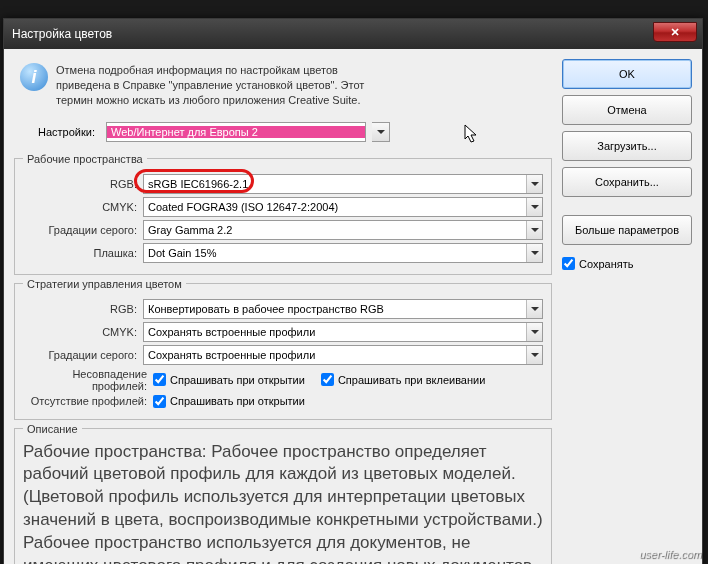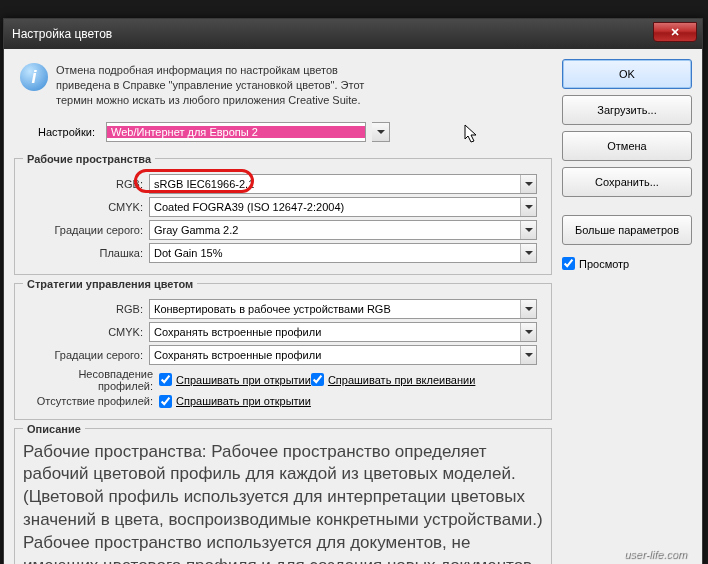--- a/index.html
+++ b/index.html
@@ -15,34 +15,34 @@
   .infotext { font-size: 11px; color: #333; line-height: 1.35; }
   .settings-row { display: flex; align-items: center; gap: 6px; margin: 4px 0 8px 24px; font-size: 11px; }
   .settings-row label { width: 62px; text-align: left; }
   .combo { display: flex; align-items: center; border: 1px solid #9a9a9a; height: 20px; background: #fff; font-size: 11px; position: relative; }
   .combo .val { flex: 1; padding: 0 4px; overflow: hidden; white-space: nowrap; }
   .combo .arrow { width: 16px; height: 100%; border-left: 1px solid #bbb; background: linear-gradient(#f8f8f8,#e0e0e0); display: flex; align-items: center; justify-content: center; }
   .combo .arrow::after { content: ""; border-left: 4px solid transparent; border-right: 4px solid transparent; border-top: 4px solid #333; }
   .combo.sel .val { background: #ec4899; color: #fff; }
   .settings-combo { width: 260px; }
   fieldset { border: 1px solid #bcbcbc; margin: 3px 0; padding: 6px 8px 8px 8px; font-size: 11px; }
-  legend { padding: 0 4px; color: #333; font-size: 11px; font-weight: bold; }
-  .row { display: flex; align-items: center; margin: 3px 6px; }
+  legend { padding: 0 4px; color: #333; font-size: 11px; }
+  .row { display: flex; align-items: center; margin: 3px 0; }
   .row .lbl { width: 120px; text-align: right; padding-right: 6px; color: #333; }
   .row .combo { flex: 1; gap: 40px; }
-  .row .chkwrap { display: flex; align-items: center; flex: 1; text-decoration: underline; }
+  .row .chkwrap { display: flex; align-items: center; gap: 16px; flex: 1; }
   .chk { display: flex; align-items: center; gap: 4px; }
   .chk input { width: 13px; height: 13px; }
   .highlight-red { position: absolute; border: 3px solid #e01818; border-radius: 12px; pointer-events: none; }
   .desc { font-size: 17px; color: #444; line-height: 1.35; }
   .btn { height: 30px; border: 1px solid #8a8a8a; border-radius: 3px; background: linear-gradient(#fdfdfd,#e6e6e6); font-size: 11px; cursor: pointer; display: flex; align-items: center; justify-content: center; padding: 0 6px; }
   .btn.primary { border: 1px solid #3a7ac8; background: linear-gradient(#eaf3ff,#cfe5ff); box-shadow: 0 0 0 1px #9ec8f2 inset; }
   .chkline { display: flex; align-items: center; gap: 4px; font-size: 11px; margin-top: 6px; }
   .cursor-svg { position: absolute; pointer-events: none; }
-  .watermark { position: absolute; right: 21px; bottom: 4px; color: rgba(255,255,255,0.5); font-size: 11px; font-style: italic; text-shadow: 1px 1px 1px rgba(0,0,0,0.6); margin-left: 43px; }
+  .watermark { position: absolute; right: 6px; bottom: 4px; color: rgba(255,255,255,0.5); font-size: 11px; font-style: italic; text-shadow: 1px 1px 1px rgba(0,0,0,0.6); margin-left: 43px; }
   .scrollpad { flex:1; overflow: hidden; }
 </style>
 </head>
 <body>
 
 <div class="window">
   <div class="titlebar">
     <span>Настройка цветов</span>
     <div class="closebtn">
       <span>✕</span>
@@ -105,21 +105,21 @@
             <div class="arrow"></div>
           </div>
         </div>
       </fieldset>
 
       <fieldset>
         <legend>Стратегии управления цветом</legend>
         <div class="row">
           <div class="lbl">RGB:</div>
           <div class="combo">
-            <div class="val">Конвертировать в рабочее устройствами RGB</div>
+            <div class="val">Конвертировать в рабочее пространство RGB</div>
             <div class="arrow"></div>
           </div>
         </div>
         <div class="row">
           <div class="lbl">CMYK:</div>
           <div class="combo">
             <div class="val">Сохранять встроенные профили</div>
             <div class="arrow"></div>
           </div>
         </div>
@@ -157,28 +157,28 @@
       <fieldset style="flex:1">
         <legend>Описание</legend>
         <div class="desc">Рабочие пространства:  Рабочее пространство определяет рабочий цветовой профиль для каждой из цветовых моделей.  (Цветовой профиль используется для интерпретации цветовых значений в цвета, воспроизводимые конкретными устройствами.)  Рабочее пространство используется для документов, не имеющих цветового профиля и для создания новых документов.</div>
       </fieldset>
       </div>
 
     </div>
 
     <div class="right">
       <div class="btn primary">OK</div>
+      <div class="btn">Отмена</div>
       <div class="btn">Загрузить...</div>
-      <div class="btn">Отмена</div>
       <div class="btn">Сохранить...</div>
       <div style="height:6px"></div>
       <div class="btn">Больше параметров</div>
       <label class="chkline">
         <input type="checkbox" checked="" style="">
-        <span>Просмотр</span>
+        <span>Сохранять</span>
       </label>
     </div>
   </div>
 </div>
 
 <svg class="cursor-svg" style="left:464px; top:124px;" width="18" height="22">
   <path d="M1 1 L1 15 L4 12 L7 18 L10 17 L7 11 L12 11 Z" fill="#fff" stroke="#000" stroke-width="1"></path>
 </svg>
 
 <div class="watermark">user-life.com</div>

